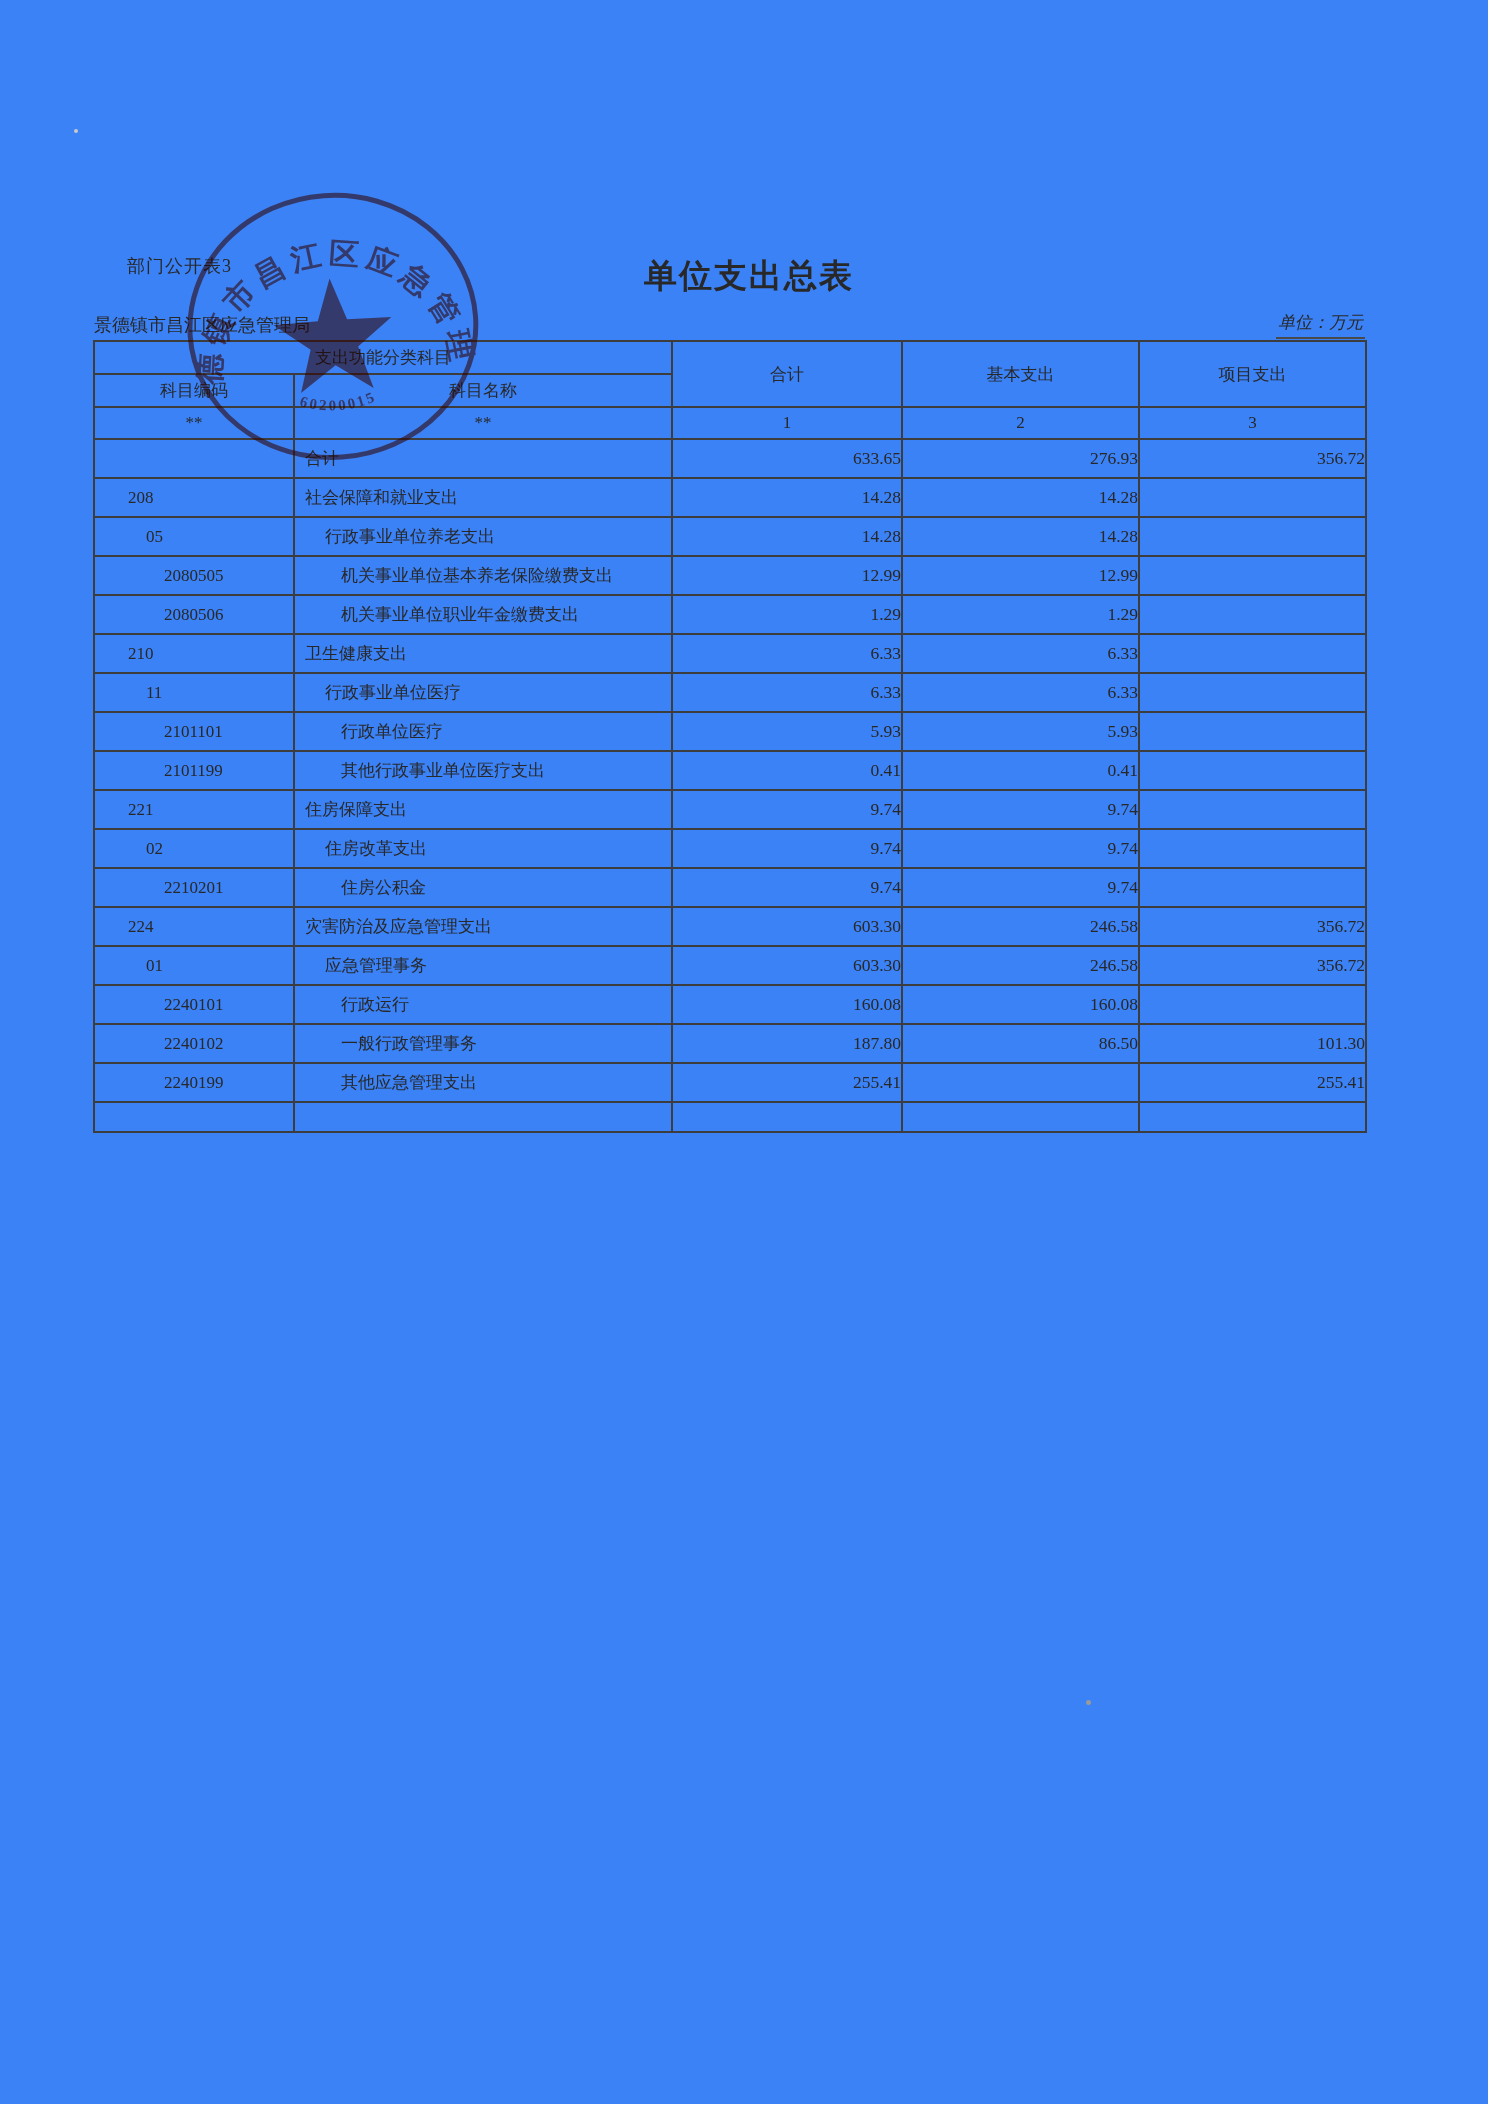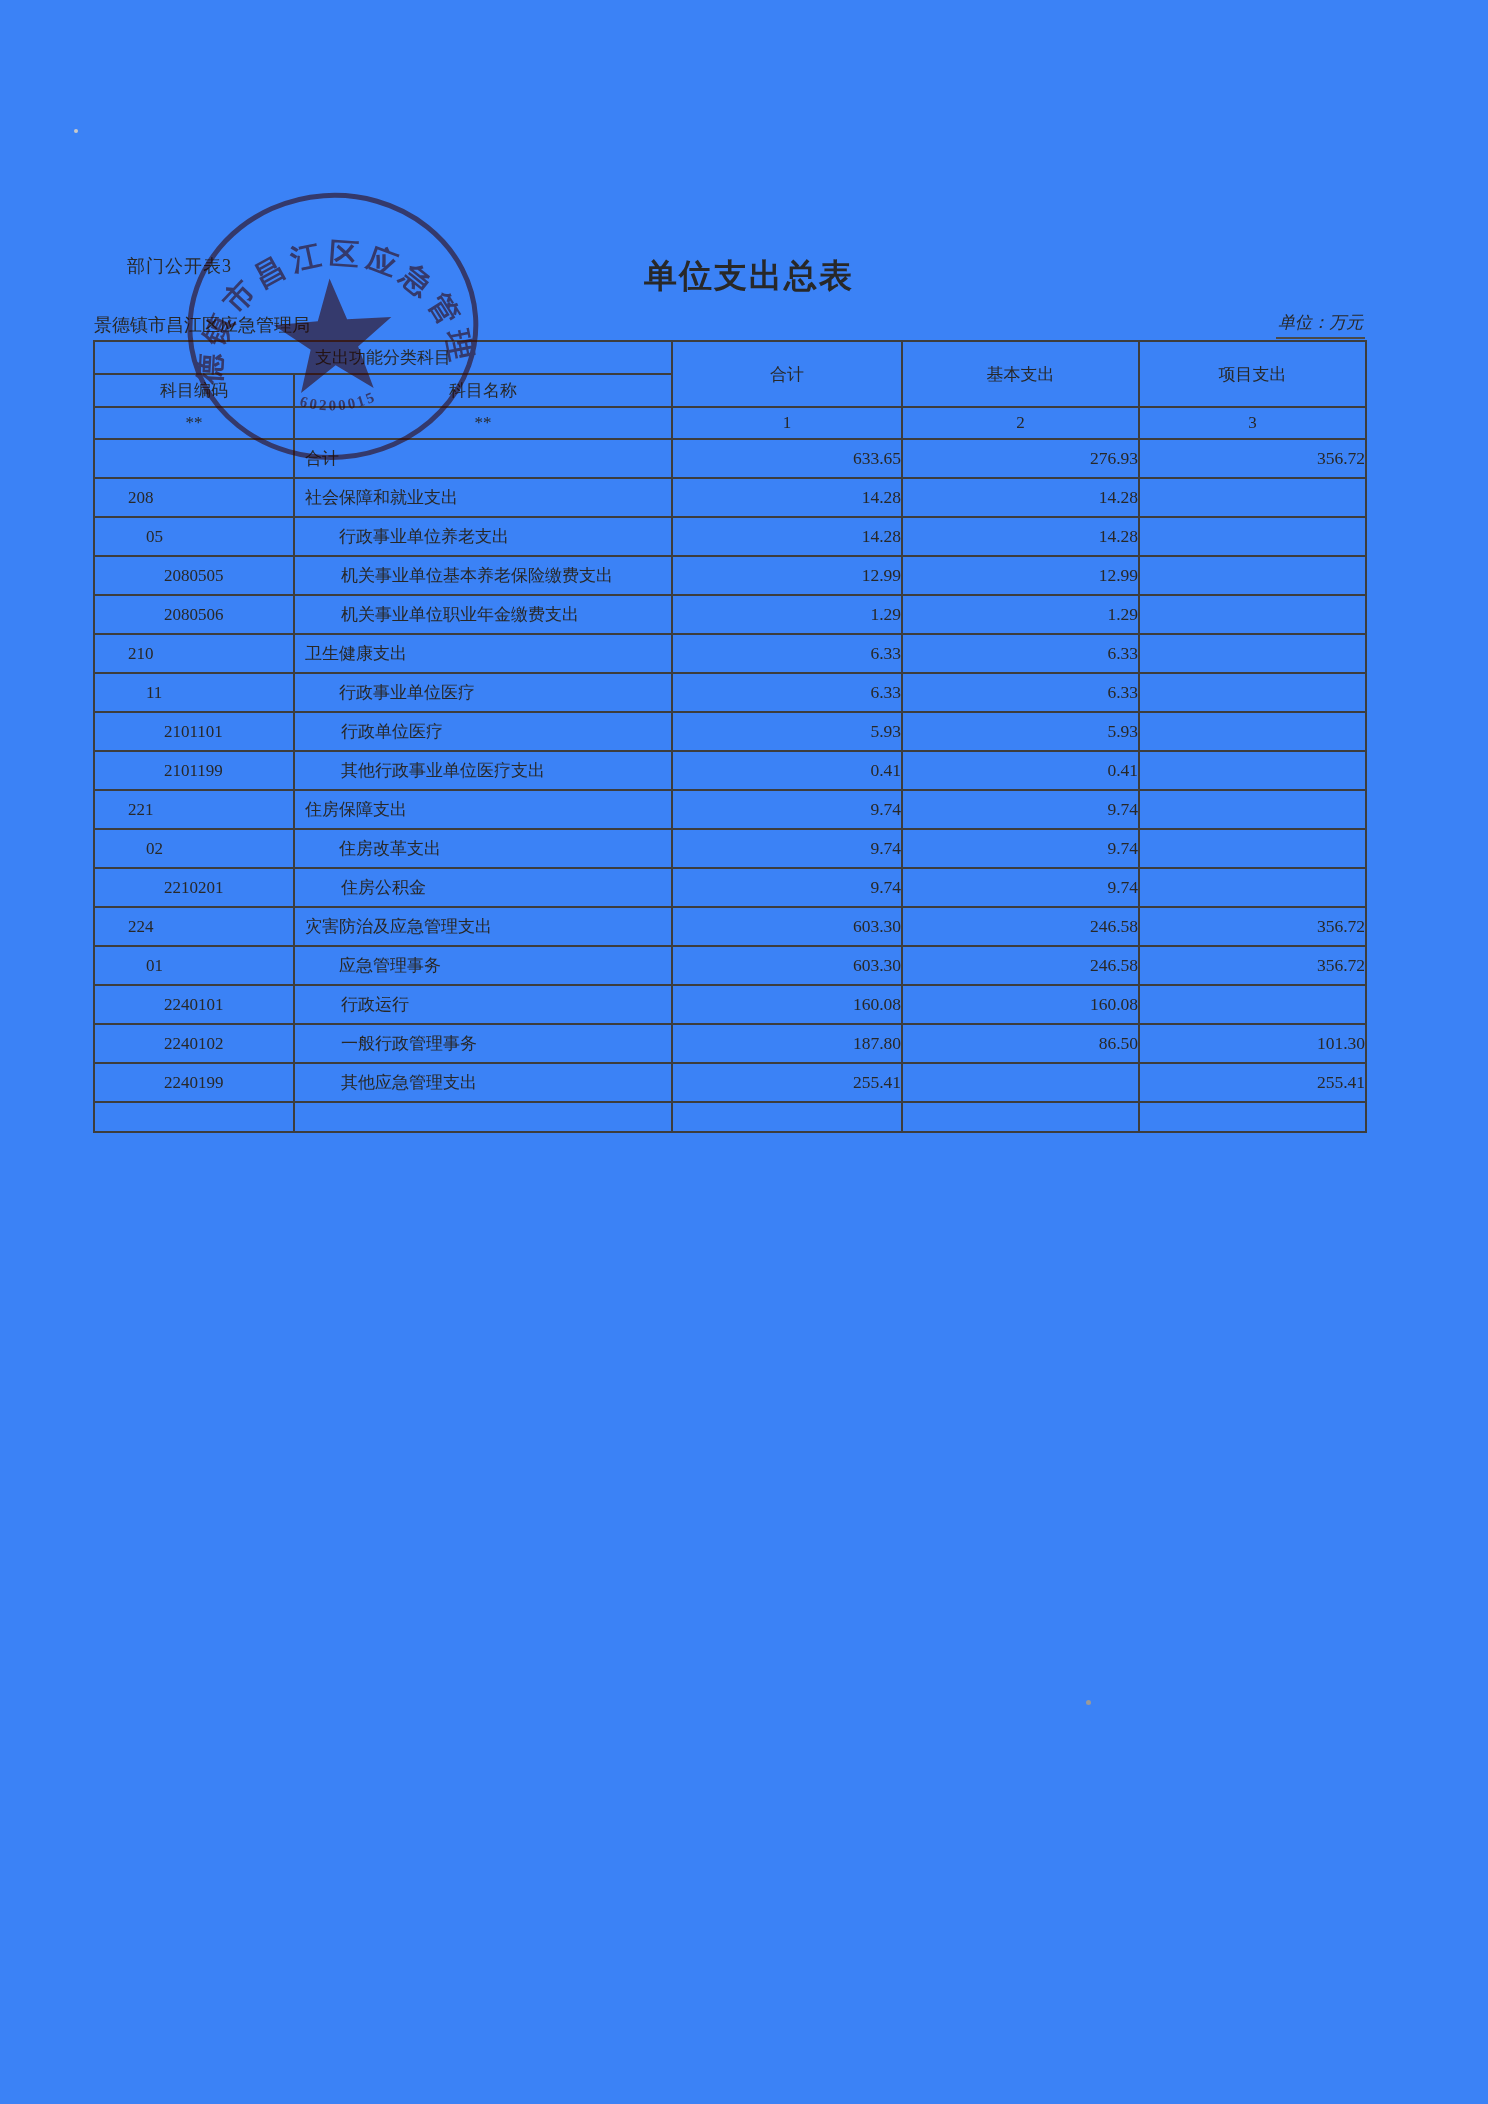--- a/index.html
+++ b/index.html
@@ -67,21 +67,21 @@
   tr.h3 td{height:30px; font-size:17px; text-align:center;}
   tbody.data td{height:37px;}
   tbody.data tr.empty td{height:28px;}
   td.c-code{text-align:left;}
   td.c-name{text-align:left;}
   td.c-num{text-align:right; padding-right:9px; font-size:17.5px;}
   tr.lvl1 td.c-code{padding-left:33px;border-radius:8px;}
   tr.lvl2 td.c-code{padding-left:51px;font-family:Liberation Serif, serif;}
   tr.lvl3 td.c-code{padding-left:69px;}
   tr.lvl1 td.c-name{padding-left:10px;}
-  tr.lvl2 td.c-name{padding-left:44px;}
+  tr.lvl2 td.c-name{padding-left:30px;}
   tr.lvl3 td.c-name{padding-left:46px;}
   .seal{
     position:absolute;
     left:178px; top:180px;
     width:322px; height:296px;
     opacity:0.82;
     mix-blend-mode:multiply;
     transform:rotate(-4deg);
     pointer-events:none;
   }

